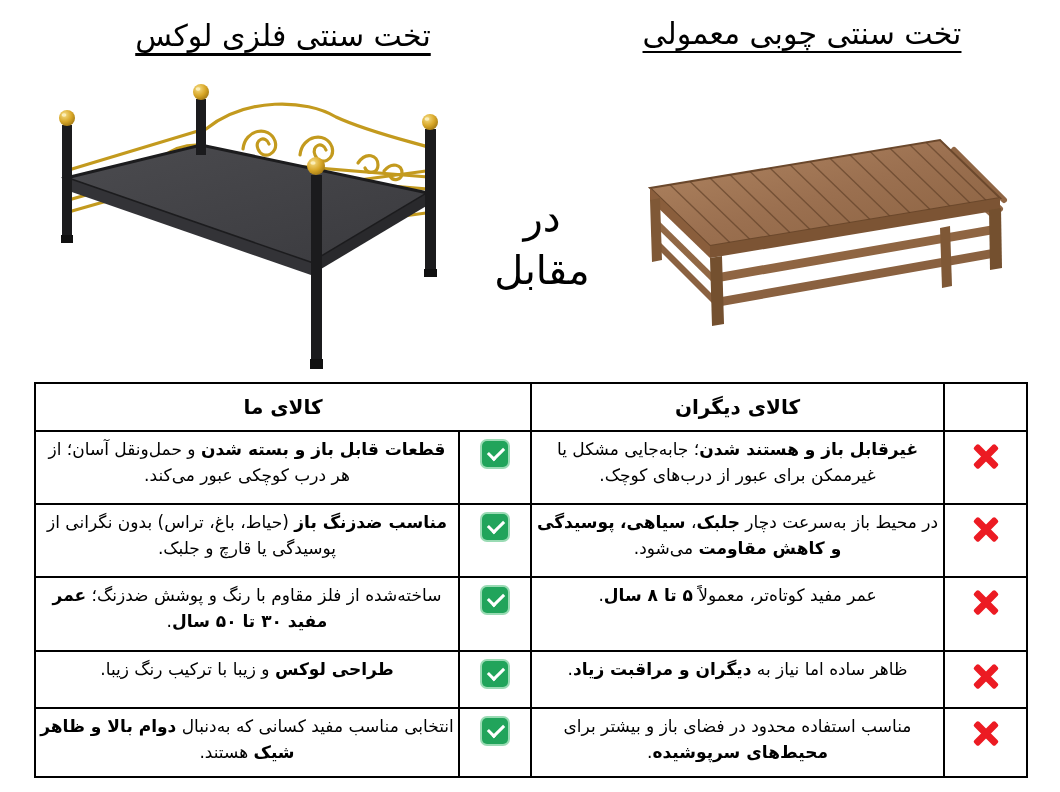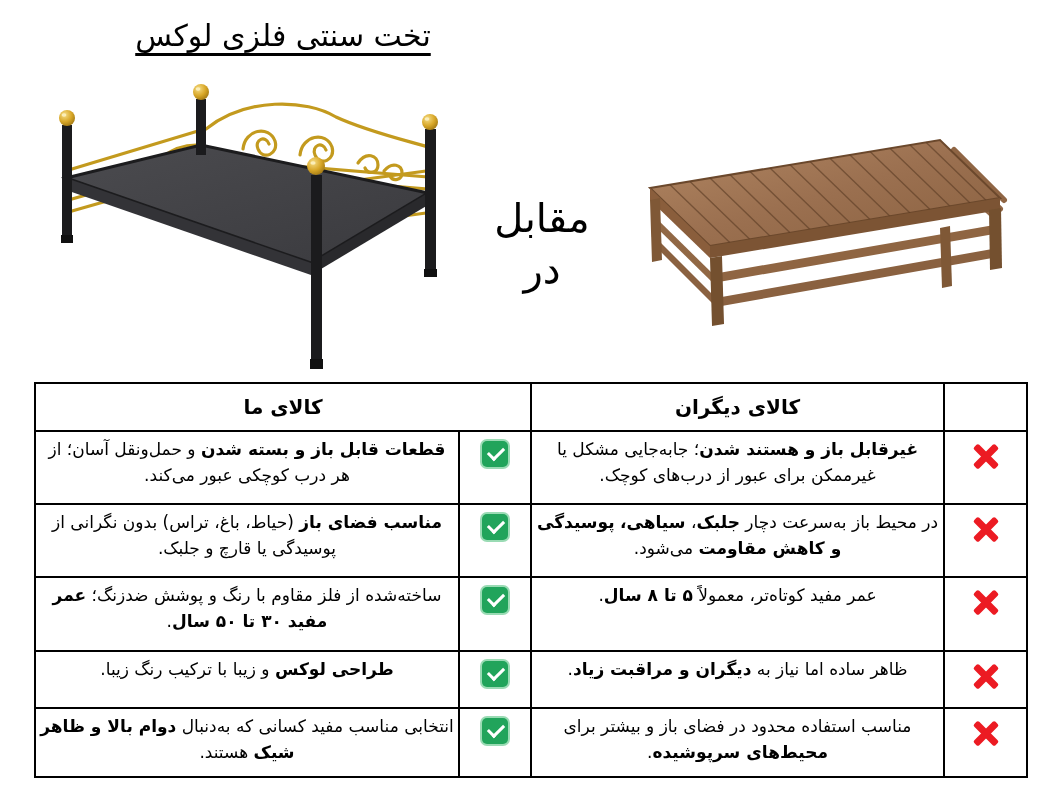--- a/index.html
+++ b/index.html
@@ -52,25 +52,26 @@
   .xmark::before,.xmark::after{content:"";position:absolute;left:0;top:11.5px;width:30px;height:7px;
              background:var(--cross-red);border-radius:2px;}
   .xmark::before{transform:rotate(45deg);}
   .xmark::after{transform:rotate(-45deg);}
 </style>
 </head>
 <body>
 
 <div class="stage">
 
+  <div class="title title-right">تخت سنتی چوبی معمولی</div>
   <div class="title title-left">تخت سنتی فلزی لوکس</div>
 
   <div class="versus">
+    <div>در</div>
     <div>مقابل</div>
-    <div>در</div>
   </div>
 
   <svg class="bed bed-metal" viewBox="0 0 442 300" xmlns="http://www.w3.org/2000/svg">
     <defs>
       <radialGradient id="goldBall" cx="35%" cy="30%" r="80%">
         <stop offset="0%" stop-color="#f6dd85"></stop>
         <stop offset="55%" stop-color="#d8a728"></stop>
         <stop offset="100%" stop-color="#9a7210"></stop>
       </radialGradient>
       <linearGradient id="deck" x1="0" y1="0" x2="1" y2="1">
@@ -190,21 +191,21 @@
       <tr class="r1">
         <td class="cell-mark"><span class="xmark"></span></td>
         <td class="cell-text"><span><b>غیرقابل باز و هستند شدن</b><span>؛ جابه‌جایی مشکل یا غیرممکن برای عبور از درب‌های کوچک.</span></span></td>
         <td class="cell-mark"><span class="checkmark"></span></td>
         <td class="cell-text"><span><b>قطعات قابل باز و بسته شدن</b><span> و حمل‌ونقل آسان؛ از هر درب کوچکی عبور می‌کند.</span></span></td>
       </tr>
       <tr class="r2">
         <td class="cell-mark"><span class="xmark"></span></td>
         <td class="cell-text"><span><span>در محیط باز به‌سرعت دچار </span><b>جلبک</b><span>، </span><b>سیاهی،</b><span> </span><b>پوسیدگی و کاهش مقاومت</b><span> می‌شود.</span></span></td>
         <td class="cell-mark"><span class="checkmark"></span></td>
-        <td class="cell-text"><span><b>مناسب فضای باز</b><span> (حیاط، باغ، تراس) بدون نگرانی از پوسیدگی یا قارچ و جلبک.</span></span></td>
+        <td class="cell-text"><span><b>مناسب ضدزنگ باز</b><span> (حیاط، باغ، تراس) بدون نگرانی از پوسیدگی یا قارچ و جلبک.</span></span></td>
       </tr>
       <tr class="r3">
         <td class="cell-mark"><span class="xmark"></span></td>
         <td class="cell-text"><span><span>عمر مفید کوتاه‌تر، معمولاً </span><b>۵ تا ۸ سال</b><span>.</span></span></td>
         <td class="cell-mark"><span class="checkmark"></span></td>
         <td class="cell-text"><span><span>ساخته‌شده از فلز مقاوم با رنگ و پوشش ضدزنگ؛ </span><b>عمر مفید ۳۰ تا ۵۰ سال</b><span>.</span></span></td>
       </tr>
       <tr class="r4">
         <td class="cell-mark"><span class="xmark"></span></td>
         <td class="cell-text"><span><span>ظاهر ساده اما نیاز به </span><b>دیگران و مراقبت زیاد</b><span>.</span></span></td>

